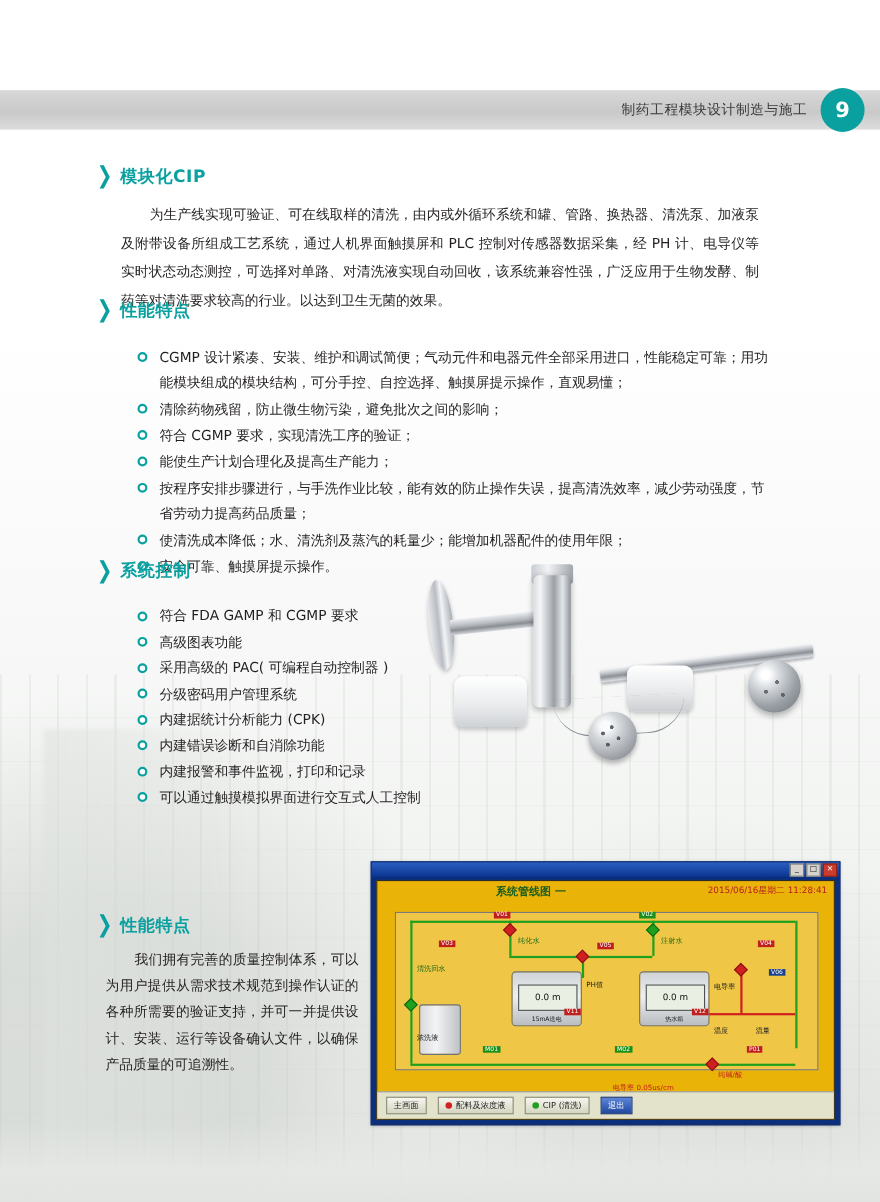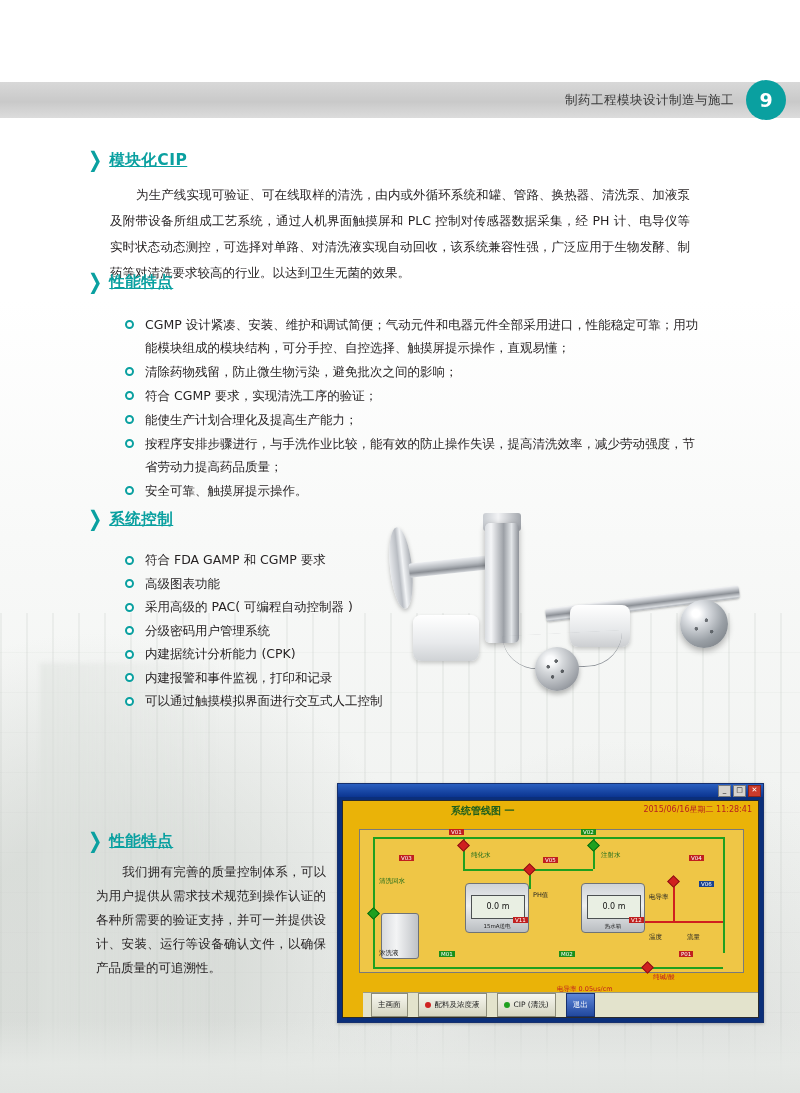--- a/index.html
+++ b/index.html
@@ -58,21 +58,21 @@
 
   
   .sec{
     position:absolute;z-index:5;display:flex;align-items:center;gap:7px;
   }
   .sec .chev{
     color:#0aa0a0;font-size:17px;font-weight:bold;line-height:1;
     transform:scaleY(1.25);
   }
   .sec .txt{
-    color:#0aa0a0;font-size:15.5px;font-weight:bold;letter-spacing:.5px;text-decoration:underline;
+    color:#0aa0a0;font-size:15.5px;font-weight:bold;letter-spacing:.5px;
   }
 
   .para{
     position:absolute;z-index:5;
     font-size:12.5px;line-height:26px;color:#231f20;
     text-align:justify;
   }
   .para .indent{display:inline-block;width:26px;}
 
   
@@ -221,21 +221,21 @@
     position:absolute;width:7px;height:7px;background:#d01f1f;border:1px solid #8a1414;transform:rotate(45deg);
   }
   .valve.green{background:#1fa01f;border-color:#0d6b0d;}
   .tagbox{
     position:absolute;font-size:5.5px;color:#fff;background:#c01f1f;padding:0 2px;white-space:nowrap;
   }
   .tagbox.g{background:#1a8f1a;}
   .tagbox.b{background:#17408f;}
   .hmi-footer{
     position:absolute;left:0;right:0;bottom:0;height:24px;background:#e3e3cc;
-    border-top:1px solid #9a9a86;display:flex;gap:10px;padding:0 8px;margin-left:20px;
+    border-top:1px solid #9a9a86;display:flex;align-items:center;gap:10px;padding:0 8px;
   }
   .fbtn{
     background:linear-gradient(180deg,#f6f6ee,#d5d5c2);border:1px solid #8b8b78;
     font-size:7.5px;color:#1a1a1a;padding:2px 6px;display:flex;align-items:center;gap:4px;white-space:nowrap;
   }
   .fdot{width:6px;height:6px;border-radius:50%;background:#cf2222;display:inline-block;}
   .fdot.g{background:#1fa01f;}
   .fbtn.blue{background:linear-gradient(180deg,#5d86d8,#21489e);border-color:#16306e;color:#fff;}
 
   
@@ -266,33 +266,35 @@
 <div class="sec" style="left:88px;top:272px;">
   <span class="chev">❯</span>
   <span class="txt">性能特点</span>
 </div>
 <ul class="blist" style="left:112px;top:300px;width:580px;">
   <li><span class="bullet"></span><span>CGMP 设计紧凑、安装、维护和调试简便；气动元件和电器元件全部采用进口，性能稳定可靠；用功能模块组成的模块结构，可分手控、自控选择、触摸屏提示操作，直观易懂；</span></li>
   <li><span class="bullet"></span><span>清除药物残留，防止微生物污染，避免批次之间的影响；</span></li>
   <li><span class="bullet"></span><span>符合 CGMP 要求，实现清洗工序的验证；</span></li>
   <li><span class="bullet"></span><span>能使生产计划合理化及提高生产能力；</span></li>
   <li><span class="bullet"></span><span>按程序安排步骤进行，与手洗作业比较，能有效的防止操作失误，提高清洗效率，减少劳动强度，节省劳动力提高药品质量；</span></li>
+  <li><span class="bullet"></span><span>使清洗成本降低；水、清洗剂及蒸汽的耗量少；能增加机器配件的使用年限；</span></li>
   <li><span class="bullet"></span><span>安全可靠、触摸屏提示操作。</span></li>
 </ul>
 
 <div class="sec" style="left:88px;top:509px;">
   <span class="chev">❯</span>
   <span class="txt">系统控制</span>
 </div>
 <ul class="blist tight" style="left:112px;top:536px;width:300px;">
   <li><span class="bullet"></span><span>符合 FDA GAMP 和 CGMP 要求</span></li>
   <li><span class="bullet"></span><span>高级图表功能</span></li>
   <li><span class="bullet"></span><span>采用高级的 PAC( 可编程自动控制器 )</span></li>
   <li><span class="bullet"></span><span>分级密码用户管理系统</span></li>
   <li><span class="bullet"></span><span>内建据统计分析能力 (CPK)</span></li>
+  <li><span class="bullet"></span><span>内建错误诊断和自消除功能</span></li>
   <li><span class="bullet"></span><span>内建报警和事件监视，打印和记录</span></li>
   <li><span class="bullet"></span><span>可以通过触摸模拟界面进行交互式人工控制</span></li>
 </ul>
 
 <div class="device-photo">
   <div class="dp-bg"></div>
   <div class="dp-disc"></div>
   <div class="dp-stem"></div>
   <div class="dp-rod"></div>
   <div class="dp-body2"></div>
@@ -348,21 +350,21 @@
         <div class="g-sub">15mA送电</div>
       </div>
       <div class="gauge" style="left:238px;top:62px;">
         <div class="g-screen">0.0 m</div>
         <div class="g-sub">热水箱</div>
       </div>
 
       <div class="lbl" style="left:128px;top:30px;">纯化水</div>
       <div class="lbl" style="left:258px;top:30px;">注射水</div>
       <div class="lbl" style="left:36px;top:56px;">清洗回水</div>
-      <div class="lbl dark" style="left:36px;top:128px;">浓洗液</div>
+      <div class="lbl dark" style="left:36px;top:118px;">浓洗液</div>
       <div class="lbl dark" style="left:190px;top:70px;">PH值</div>
       <div class="lbl dark" style="left:306px;top:72px;">电导率</div>
       <div class="lbl dark" style="left:306px;top:112px;">温度</div>
       <div class="lbl dark" style="left:344px;top:112px;">流量</div>
       <div class="lbl red" style="left:214px;top:152px;margin-top:12px;">电导率 0.05us/cm</div>
       <div class="lbl red" style="left:310px;top:152px;">纯碱/酸</div>
 
       <div class="valve" style="left:116px;top:20px;"></div>
       <div class="valve green" style="left:246px;top:20px;"></div>
       <div class="valve" style="left:182px;top:44px;"></div>

